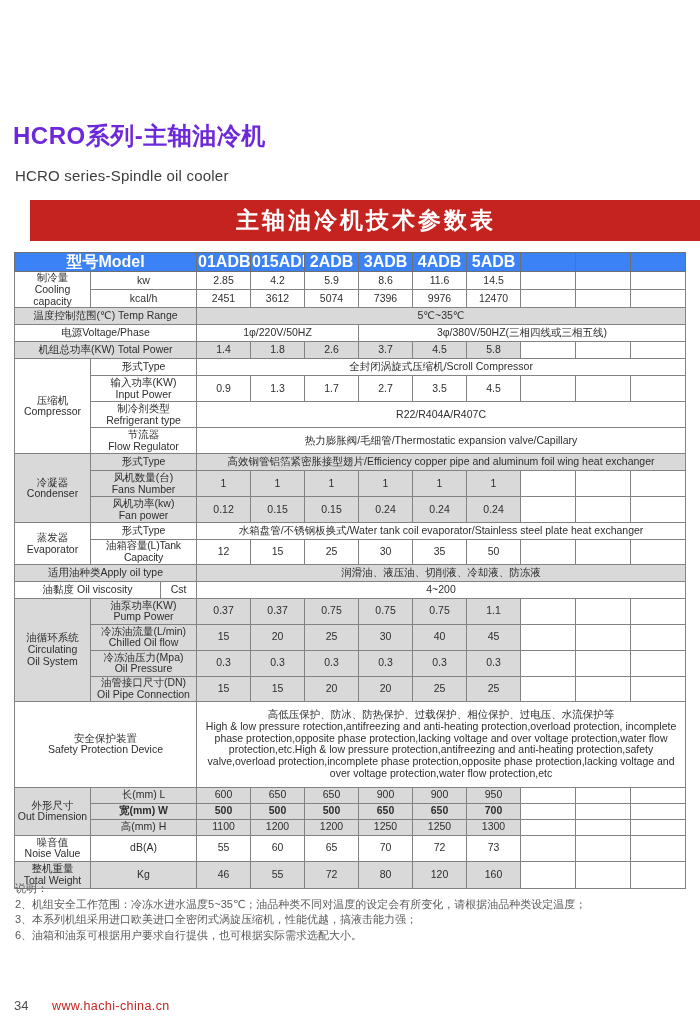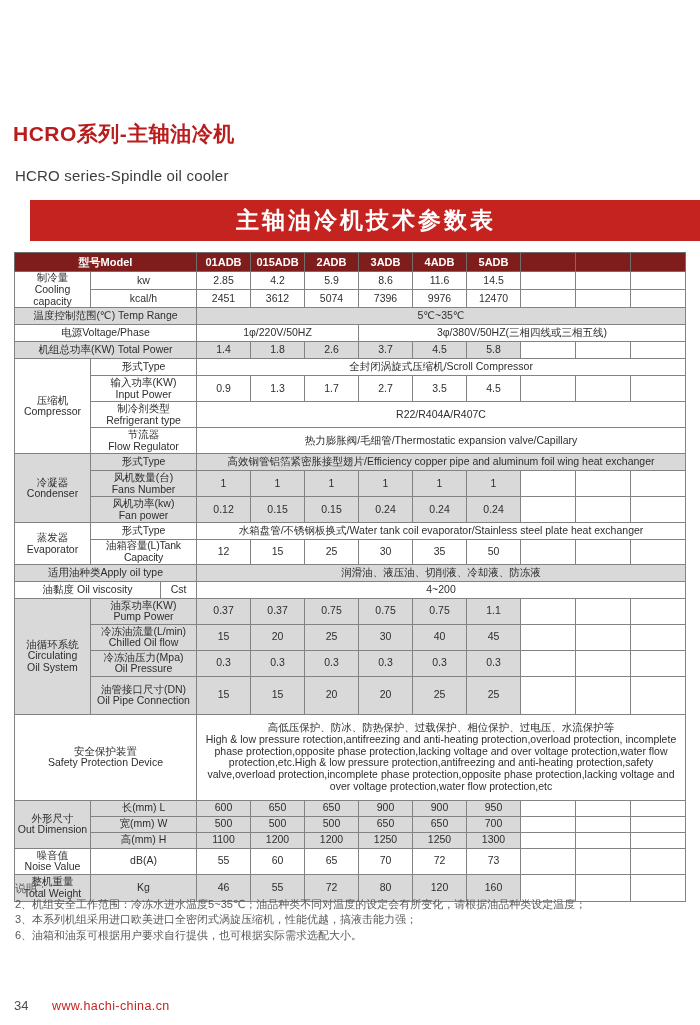--- a/index.html
+++ b/index.html
@@ -2,43 +2,43 @@
 <html><head>
 <meta charset="utf-8">
 <style>
   html,body{margin:0;padding:0;}
   body{
     width:700px;height:1025px;background:#ffffff;position:relative;
     font-family:"Liberation Sans","DejaVu Sans",sans-serif;
     -webkit-font-smoothing:antialiased;
   }
   .page-title{
-    position:absolute;left:13px;top:120px;font-size:21px;font-weight:600;
-    color:#b91c1c;letter-spacing:0.5px;white-space:nowrap;
+    position:absolute;left:13px;top:120px;font-size:24px;font-weight:600;
+    color:#6d28d9;letter-spacing:0.5px;white-space:nowrap;
   }
   .page-subtitle{
     position:absolute;left:15px;top:167px;font-size:15px;color:#3c3c3c;
     letter-spacing:0.2px;white-space:nowrap;
   }
   .banner{
     position:absolute;left:30px;top:200px;width:672px;height:41px;
     background:#c4231f;display:flex;align-items:center;justify-content:center;
   }
   .banner span{color:#ffffff;font-size:23px;font-weight:bold;letter-spacing:3px;}
   table.spec{
     position:absolute;left:14px;top:252px;width:672px;
     border-collapse:collapse;table-layout:fixed;
   }
   table.spec td{
     border:1px solid #828282;background:#ffffff;
     text-align:center;vertical-align:middle;padding:0 1px;
     font-size:10.5px;color:#2e2e2e;line-height:1.12;
     white-space:pre-line;overflow:hidden;
   }
-  tr.d td{background:#7f1d1d;color:#ffffff;font-weight:bold;font-size:11px;border-color:#6f6f6f;text-align:center;}
+  tr.d td{background:#3b82f6;color:#ffffff;font-weight:bold;font-size:16px;border-color:#6f6f6f;text-align:center;}
   tr.g td{background:#d9d9d9;}
   tr.g td.e{background:#ffffff;}
   td.lab{font-size:9.5px;}
   td.sub{font-size:9.5px;}
   td.sub1{font-size:10.5px;}
   td.full{font-size:10.5px;}
   td.full2{font-size:10.5px;}
   td.tiny{font-size:8px;letter-spacing:-0.2px;}
   td.sval{font-size:10.5px;}
   td.saf{
@@ -266,21 +266,21 @@
         <td>0.3</td>
         <td>0.3</td>
         <td>0.3</td>
         <td>0.3</td>
         <td>0.3</td>
         <td>0.3</td>
         <td class="e"></td>
         <td class="e"></td>
         <td class="e"></td>
       </tr>
-      <tr class="g" style="height: 38px;">
+      <tr class="g" style="height: 25px;">
         <td colspan="2" class="sub">油管接口尺寸(DN)
 Oil Pipe Connection</td>
         <td>15</td>
         <td>15</td>
         <td>20</td>
         <td>20</td>
         <td>25</td>
         <td>25</td>
         <td class="e"></td>
         <td class="e"></td>
@@ -299,21 +299,21 @@
         <td>600</td>
         <td>650</td>
         <td>650</td>
         <td>900</td>
         <td>900</td>
         <td>950</td>
         <td class="e"></td>
         <td class="e"></td>
         <td class="e"></td>
       </tr>
-      <tr class="g" style="height: 16px;">
+      <tr class="g" style="height: 16px; font-weight: bold;">
         <td colspan="2" class="sub1">宽(mm) W</td>
         <td>500</td>
         <td>500</td>
         <td>500</td>
         <td>650</td>
         <td>650</td>
         <td>700</td>
         <td class="e"></td>
         <td class="e"></td>
         <td class="e"></td>

